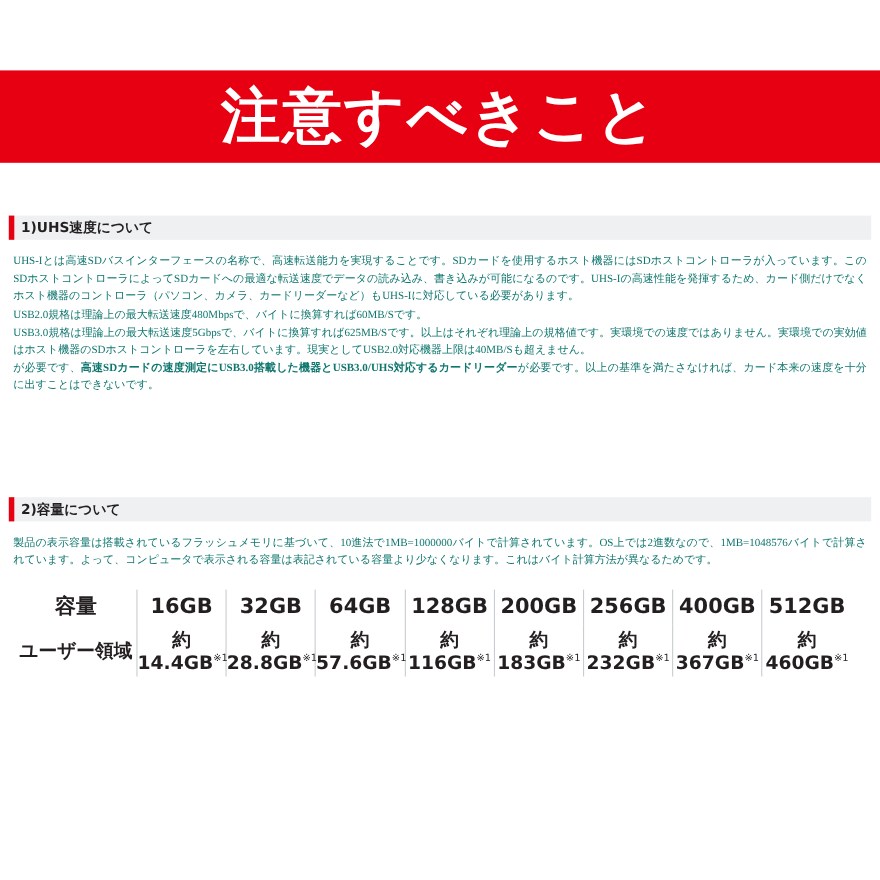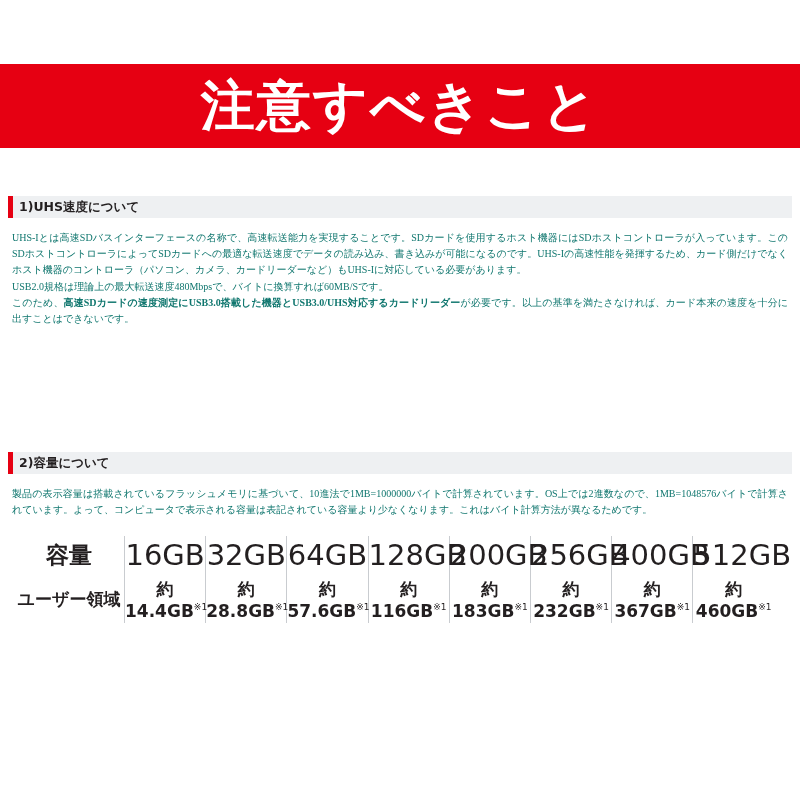--- a/index.html
+++ b/index.html
@@ -93,39 +93,39 @@
     border-collapse: collapse;
     table-layout: fixed;
   }
   .cap-table td {
     border-left: 1px solid #c9ccd0;
     text-align: center;
     vertical-align: middle;
     padding: 2px 0;
   }
   .cap-table tr.row-head td {
-    font-size: 29px;
-    font-weight: normal;
+    font-size: 19px;
+    font-weight: bold;
     font-family: "DejaVu Sans", sans-serif;
     padding-bottom: 4px;
   }
   .cap-table tr.row-val td {
     font-size: 17px;
     font-weight: bold;
     font-family: "DejaVu Sans", sans-serif;
     padding-top: 2px;
   }
   .cap-table td.label-cell {
     border-left: none;
     font-size: 12.5px;
     font-weight: normal;
     width: 110px;
   }
   .cap-table tr.row-head td.label-cell {
-    font-size: 23px;
+    font-size: 19px;
     font-weight: bold;
   }
   .sup {
     font-size: 9px;
     vertical-align: super;
     font-weight: normal;
   }
 </style>
 </head>
 <body>
@@ -136,21 +136,22 @@
     <div class="banner-title">注意すべきこと</div>
   </div>
 
   <div class="section sec1">
     <div class="sec-head">
       <span class="sec-head-text">1)UHS速度について</span>
     </div>
     <div class="body-block">
       <p class="para">UHS-Iとは高速SDバスインターフェースの名称で、高速転送能力を実現することです。SDカードを使用するホスト機器にはSDホストコントローラが入っています。このSDホストコントローラによってSDカードへの最適な転送速度でデータの読み込み、書き込みが可能になるのです。UHS-Iの高速性能を発揮するため、カード側だけでなくホスト機器のコントローラ（パソコン、カメラ、カードリーダーなど）もUHS-Iに対応している必要があります。</p>
       <p class="para">USB2.0規格は理論上の最大転送速度480Mbpsで、バイトに換算すれば60MB/Sです。</p>
-      <p class="para"><span>このため、</span><b>高速SDカードの速度測定に</b><b>USB3.0搭載した機器と</b><b>USB3.0/UHS対応するカードリーダー</b><span>が必要です。以上の基準を満たさなければ、カード本来の速度を十分に出すことはできないです。</span></p>
+      <p class="para">USB3.0規格は理論上の最大転送速度5Gbpsで、バイトに換算すれば625MB/Sです。以上はそれぞれ理論上の規格値です。実環境での速度ではありません。実環境での実効値はホスト機器のSDホストコントローラを左右しています。現実としてUSB2.0対応機器上限は40MB/Sも超えません。</p>
+      <p class="para"><span>が必要です、</span><b>高速SDカードの速度測定に</b><b>USB3.0搭載した機器と</b><b>USB3.0/UHS対応するカードリーダー</b><span>が必要です。以上の基準を満たさなければ、カード本来の速度を十分に出すことはできないです。</span></p>
     </div>
   </div>
 
   <div class="section sec2">
     <div class="sec-head">
       <span class="sec-head-text">2)容量について</span>
     </div>
     <div class="body-block">
       <p class="para">製品の表示容量は搭載されているフラッシュメモリに基づいて、10進法で1MB=1000000バイトで計算されています。OS上では2進数なので、1MB=1048576バイトで計算されています。よって、コンピュータで表示される容量は表記されている容量より少なくなります。これはバイト計算方法が異なるためです。</p>
     </div>

